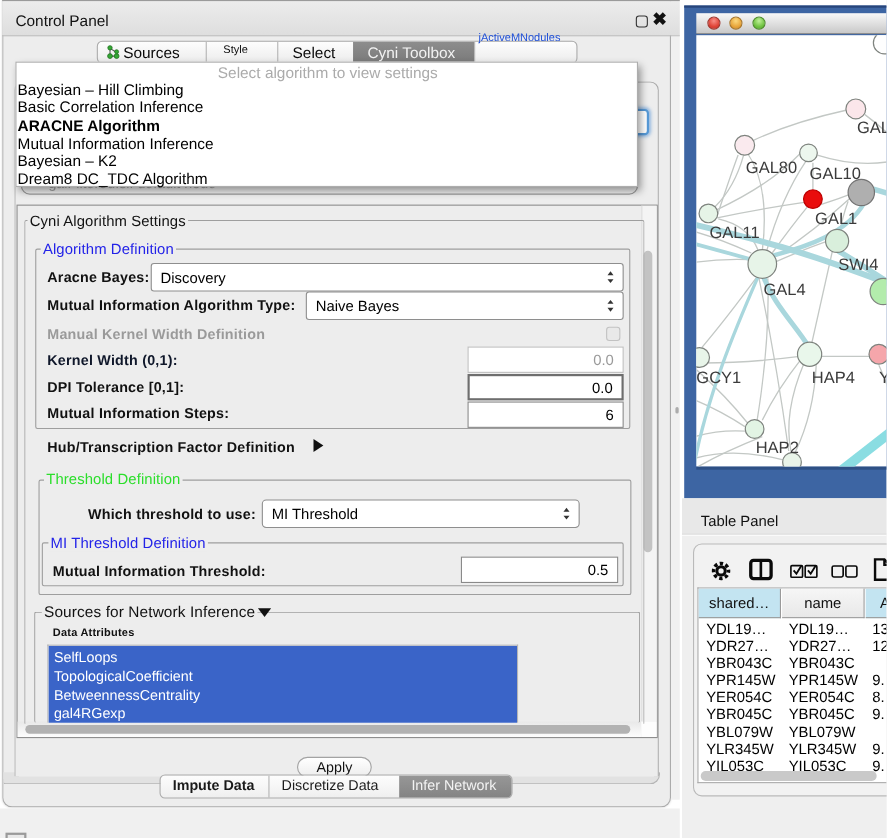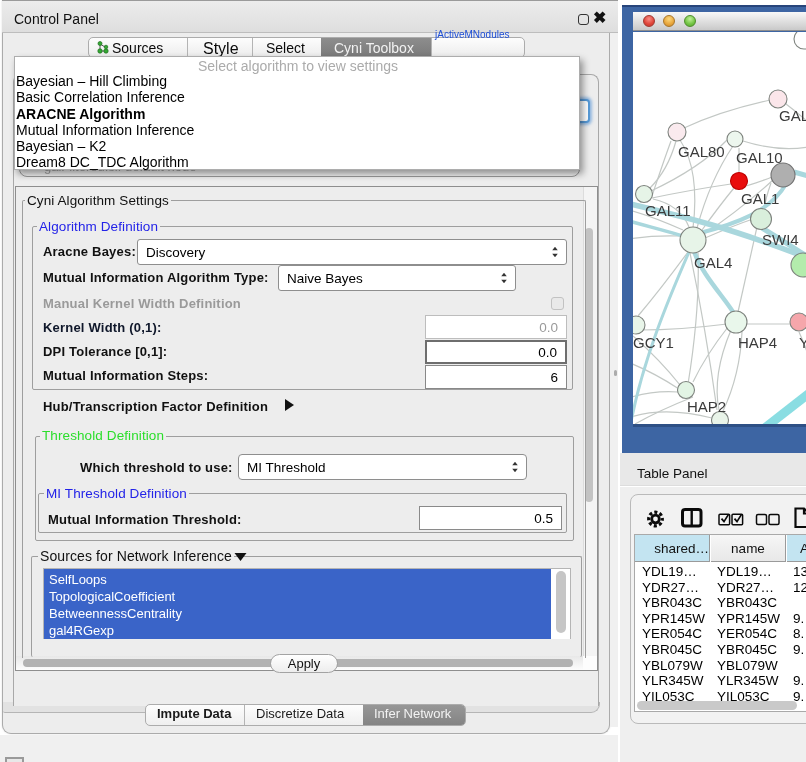--- a/index.html
+++ b/index.html
@@ -32,21 +32,21 @@
   <div class="ab" style="left:342px;top:0;width:1px;height:21px;background:#B4B4B4"></div>
 </div>
 <svg class="ab" style="left:97px;top:41px" width="13" height="14" viewBox="0 0 13 14">
   <path d="M3 3 L3 10 M3 10 L9 10 M3 3 L8 6" stroke="#555" stroke-width="1" fill="none"></path>
   <circle cx="3" cy="2.5" r="2" fill="#35A835" stroke="#1c6e1c" stroke-width=".7"></circle>
   <circle cx="3" cy="10" r="2.2" fill="#35A835" stroke="#1c6e1c" stroke-width=".7"></circle>
   <circle cx="9" cy="10" r="2.2" fill="#35A835" stroke="#1c6e1c" stroke-width=".7"></circle>
   <circle cx="9" cy="6" r="1.8" fill="#35A835" stroke="#1c6e1c" stroke-width=".7"></circle>
 </svg>
 <div class="ab" style="left:112px;top:40px;font-size:14px;color:#0a0a0a">Sources</div>
-<div class="ab" style="left:203px;top:40px;font-size:16px;color:#0a0a0a">Style</div>
+<div class="ab" style="left:203px;top:40px;font-size:10px;color:#0a0a0a">Style</div>
 <div class="ab" style="left:266px;top:40px;font-size:14px;color:#0a0a0a">Select</div>
 <div class="ab" style="left:334px;top:40px;font-size:14px;color:#F2F2F2">Cyni Toolbox</div>
 <div class="ab" style="left:435px;top:29px;font-size:10px;color:#1d4ed8">jActiveMNodules</div>
 
 <div class="ab" style="left:13px;top:74px;width:586px;height:632px;border:1px solid #A8A8A8;border-bottom:none;border-radius:8px 8px 0 0;background:#EDEDED"></div>
 
 <div class="ab" style="left:24px;top:99px;width:566px;height:24px;border-radius:4px;background:#fff;border:2px solid #5799D6;box-shadow:0 0 3px 1.5px rgba(90,150,215,.6)"></div>
 
 <div class="ab" style="left:15px;top:186px;width:583px;height:485px;border:1px solid #8E8E8E;background:#EDEDED"></div>
 
@@ -65,21 +65,21 @@
 
 <div class="lbl" style="left:43px;top:244px">Aracne Bayes:</div>
 <div class="combo" style="left:137px;top:239px;width:430px;height:26px">Discovery
   <svg class="spin" viewBox="0 0 9 14">
       <path d="M4.5 1 L7.6 5 L1.4 5 Z" fill="#333"></path>
       <path d="M4.5 13 L7.6 9 L1.4 9 Z" fill="#333"></path>
     </svg>
 </div>
 
 <div class="lbl" style="left:43px;top:270px">Mutual Information Algorithm Type:</div>
-<div class="combo" style="left:278px;top:265px;width:238px;height:26px">Naive Bayes
+<div class="combo" style="left:278px;top:265px;width:289px;height:26px">Naive Bayes
   <svg class="spin" viewBox="0 0 9 14">
       <path d="M4.5 1 L7.6 5 L1.4 5 Z" fill="#333"></path>
       <path d="M4.5 13 L7.6 9 L1.4 9 Z" fill="#333"></path>
     </svg>
 </div>
 
 <div class="lbl" style="left:43px;top:296px;color:#9A9A9A">Manual Kernel Width Definition</div>
 <div class="ab" style="left:551px;top:297px;width:13px;height:13px;background:#E9E9E9;border:1px solid #C2C2C2;border-radius:3px"></div>
 
 <div class="lbl" style="left:43px;top:320px;color:#0f172a">Kernel Width (0,1):</div>
@@ -112,27 +112,27 @@
 <div class="lbl" style="left:48px;top:512px">Mutual Information Threshold:</div>
 <div class="fld" style="left:419px;top:506px;width:143px;height:24px;border:1.5px solid #8A8A8A;color:#000">0.5</div>
 
 <div class="grp" style="left:31px;top:556px;width:551px;height:101px;border-bottom:none"></div>
 <div class="gt" style="left:38px;top:549px;font-size:14px">Sources for Network Inference</div>
 <svg class="ab" style="left:234px;top:552px" width="13" height="10" viewBox="0 0 13 10">
     <path d="M0.5 1 L12.5 1 L6.5 9 Z" fill="#111"></path>
   </svg>
 <div class="lbl" style="left:48px;top:568px;font-size:10px">Data Attributes</div>
 
-<div class="ab" style="left:43px;top:568px;width:528px;height:71px;background:#fff;border:1px solid #B5B5B5;border-bottom:none;overflow:hidden">
+<div class="ab" style="left:43px;top:586px;width:428px;height:71px;background:#fff;border:1px solid #B5B5B5;border-bottom:none;overflow:hidden">
   <div class="ab" style="left:0;top:0;width:507px;height:71px;background:#3A64C8"></div>
   <div class="ab" style="left:5px;top:2px;color:#fff;font-size:13px;line-height:17px">SelfLoops<br>TopologicalCoefficient<br>BetweennessCentrality<br>gal4RGexp</div>
   <div class="ab" style="left:512px;top:2px;width:10px;height:62px;background:#C6C6C6;border-radius:5px"></div>
 </div>
 
-<div class="ab" style="left:270px;top:654px;width:68px;height:19px;border:1px solid #A3A3A3;border-radius:9.5px;background:linear-gradient(#FFFFFF,#EDEDED);text-align:center;line-height:18px;font-size:13px">Apply</div>
+<div class="ab" style="left:270px;top:688px;width:68px;height:19px;border:1px solid #A3A3A3;border-radius:9.5px;background:linear-gradient(#FFFFFF,#EDEDED);text-align:center;line-height:18px;font-size:13px">Apply</div>
 
 <div class="ab" id="bottabs" style="left:145px;top:704px;width:321px;height:22px;border:1px solid #ACACAC;border-radius:5px;background:linear-gradient(#FDFDFD,#EFEFEF);overflow:hidden">
   <div class="ab" style="left:98px;top:0;width:1px;height:22px;background:#B4B4B4"></div>
   <div class="ab" style="left:217px;top:0;width:1px;height:22px;background:#B4B4B4"></div>
   <div class="ab" style="left:217px;top:0;width:104px;height:22px;background:linear-gradient(#979797,#828282)"></div>
 </div>
 <div class="ab" style="left:157px;top:706px;font-size:13px;font-weight:bold;color:#1a1a1a">Impute Data</div>
 <div class="ab" style="left:256px;top:706px;font-size:13px;font-weight:normal;color:#1a1a1a">Discretize Data</div>
 <div class="ab" style="left:374px;top:706px;font-size:13px;font-weight:normal;color:#F3F3F3">Infer Network</div>
 
@@ -257,20 +257,20 @@
     <rect x="88" y="8.2" width="10.6" height="10.6" rx="1"></rect>
     <path d="M77.5 12.6 L80 15.6 L84.5 8.4" stroke-width="1.7"></path>
     <path d="M90.5 12.6 L93 15.6 L97.5 8.4" stroke-width="1.7"></path>
     <rect x="112.5" y="8.5" width="10" height="10" rx="1.5"></rect>
     <rect x="125" y="8.5" width="10" height="10" rx="1.5"></rect>
   </g>
   <path d="M151.5 2.5 L160 2.5 L165 7.5 L165 21 L151.5 21 Z M160 2.5 L160 7.5 L165 7.5" fill="none" stroke="#0a0a0a" stroke-width="2.2"></path>
 </svg>
 
 <div class="ab" style="left:634px;top:534px;width:172px;height:178px;background:#fff;border:1px solid #A9A9A9;border-right:none;overflow:hidden">
-  <div style="position:absolute;left:0;top:0;width:75px;height:27px;background:#C3E4F1;border-right:1px solid #9A9A9A;border-bottom:1px solid #9A9A9A;text-align:right;line-height:27px;font-size:13.5px">shared…</div>
+  <div style="position:absolute;left:0;top:0;width:75px;height:27px;background:#C3E4F1;border-right:1px solid #9A9A9A;border-bottom:1px solid #9A9A9A;text-align:center;line-height:27px;font-size:13.5px">shared…</div>
   <div style="position:absolute;left:76px;top:0;width:75px;height:27px;background:linear-gradient(#F6F6F6,#E8E8E8);border-right:1px solid #9A9A9A;border-bottom:1px solid #9A9A9A;text-align:center;line-height:27px;font-size:13.5px">name</div>
   <div style="position:absolute;left:152px;top:0;width:60px;height:27px;background:#C3E4F1;border-bottom:1px solid #9A9A9A;line-height:27px;font-size:13.5px;padding-left:13px">A…</div>
   <div style="position:absolute;left:7px;top:29px;font-size:13.5px;line-height:15.6px;color:#000">YDL19…<br>YDR27…<br>YBR043C<br>YPR145W<br>YER054C<br>YBR045C<br>YBL079W<br>YLR345W<br>YIL053C</div>
   <div style="position:absolute;left:82px;top:29px;font-size:13.5px;line-height:15.6px;color:#000">YDL19…<br>YDR27…<br>YBR043C<br>YPR145W<br>YER054C<br>YBR045C<br>YBL079W<br>YLR345W<br>YIL053C</div>
   <div style="position:absolute;left:158px;top:29px;font-size:13.5px;line-height:15.6px;color:#000">13…<br>12…<br><br>9.<br>8.<br>9.<br><br>9.<br>9.</div>
   <div style="position:absolute;left:2px;top:166px;width:160px;height:9px;background:#C9C9C9;border-radius:4.5px"></div>
 </div>
 
 </body></html>

